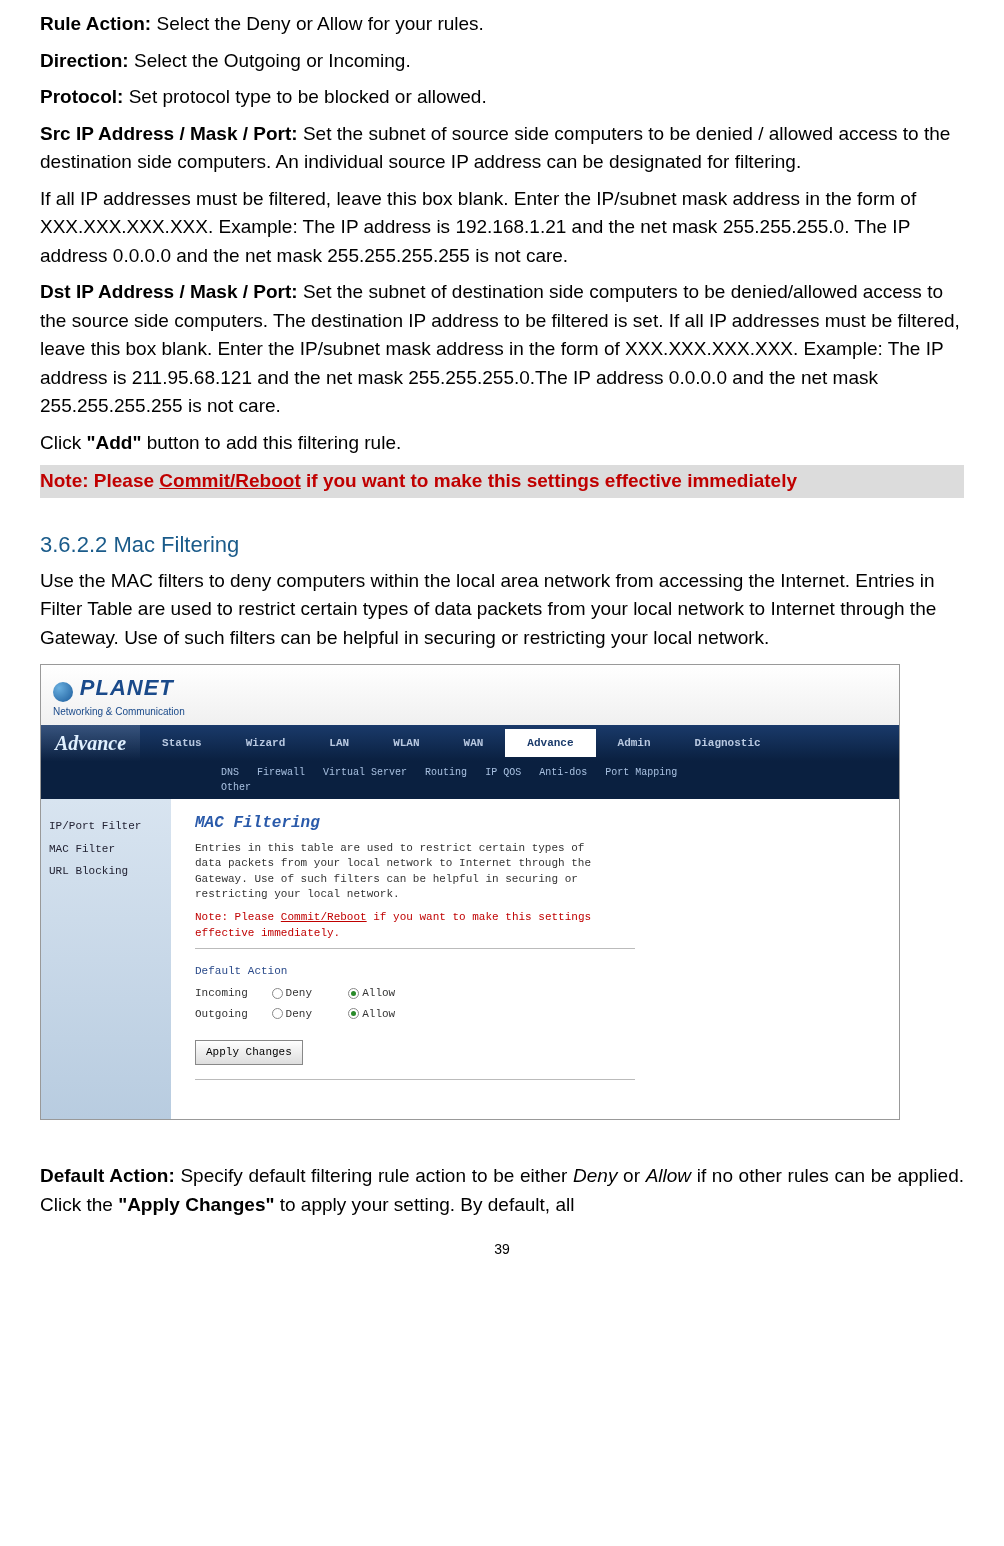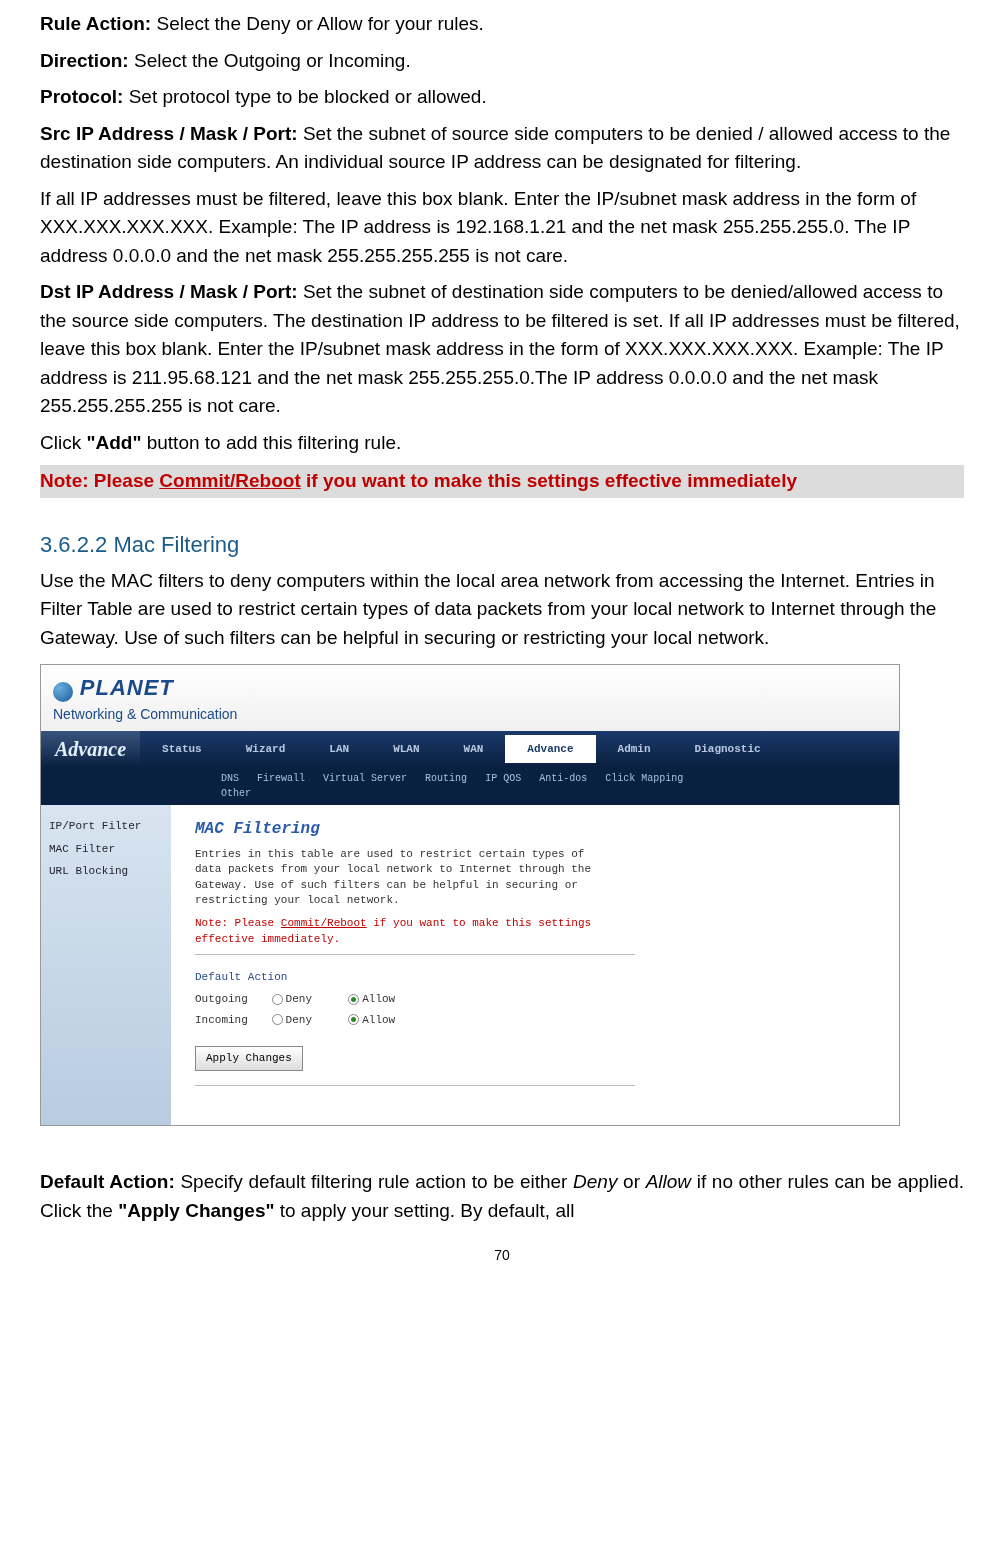--- a/index.html
+++ b/index.html
@@ -39,21 +39,21 @@
       padding: 6px 12px;
       background: linear-gradient(#fff, #f0f0f0);
     }
     .logo-text {
       font-style: italic;
       font-weight: bold;
       font-size: 22px;
       color: #1a4a8a;
       letter-spacing: 1px;
     }
-    .logo-sub { font-size: 14px; color: #1a4a8a; }
+    .logo-sub { font-size: 10px; color: #1a4a8a; }
     .nav-title {
       display: inline-block;
       background: linear-gradient(#ffffff22, #ffffff00);
       padding: 4px 14px;
       color: #e0f0ff;
       font-style: italic;
       font-weight: bold;
       font-size: 20px;
       font-family: 'Times New Roman', serif;
     }
@@ -74,21 +74,21 @@
       color: #a8c0e0;
       font-size: 10px;
       padding: 4px 180px;
       font-family: 'Courier New', monospace;
     }
     .subnav span { margin-right: 12px; }
     .content-row { display: flex; min-height: 320px; }
     .side-panel {
       width: 130px;
       background: linear-gradient(#d8e4f0, #b8cce0);
-      padding: 13px 8px;
+      padding: 19px 8px;
       font-size: 11px;
       color: #223;
       font-family: 'Courier New', monospace;
     }
     .side-panel div { margin-bottom: 6px; }
     .main-panel {
       flex: 1;
       padding: 12px 24px;
       background: #fff;
     }
@@ -222,50 +222,50 @@
     <span class="nav-item">Admin</span>
     <span class="nav-item">Diagnostic</span>
   </div>
   <div class="subnav">
     <span>DNS</span>
     <span>Firewall</span>
     <span>Virtual Server</span>
     <span>Routing</span>
     <span>IP QOS</span>
     <span>Anti-dos</span>
-    <span>Click Mapping</span>
+    <span>Port Mapping</span>
     <span>Other</span>
   </div>
   <div class="content-row">
     <div class="side-panel">
       <div>IP/Port Filter</div>
       <div>MAC Filter</div>
       <div>URL Blocking</div>
     </div>
     <div class="main-panel">
       <div class="mac-title">MAC Filtering</div>
       <div class="desc-text">Entries in this table are used to restrict certain types of data packets from your local network to Internet through the Gateway. Use of such filters can be helpful in securing or restricting your local network.</div>
       <div class="note-red">
         <span>Note: Please </span><span class="u">Commit/Reboot</span><span> if you want to make this settings effective immediately.</span>
       </div>
       <div class="hr"></div>
       <div class="default-label">Default Action</div>
       <div class="radio-row">
-        <span class="lbl">Outgoing</span>
+        <span class="lbl">Incoming</span>
         <span class="radio-opt"><span class="radio"></span><span>Deny</span></span>
         <span class="radio-opt"><span class="radio sel"></span><span>Allow</span></span>
       </div>
       <div class="radio-row">
-        <span class="lbl">Incoming</span>
+        <span class="lbl">Outgoing</span>
         <span class="radio-opt"><span class="radio"></span><span>Deny</span></span>
         <span class="radio-opt"><span class="radio sel"></span><span>Allow</span></span>
       </div>
       <div class="apply-btn">Apply Changes</div>
       <div class="hr" style="margin-top:14px;"></div>
     </div>
   </div>
 </div>
 
 <div class="para-justify">
   <span class="bold">Default Action:</span><span> Specify default filtering rule action to be either </span><i>Deny</i><span> or </span><i>Allow</i><span> if no other rules can be applied. Click the </span><span class="bold">"Apply Changes"</span><span> to apply your setting. By default, all</span>
 </div>
 
-<div class="page-num">70</div>
+<div class="page-num">39</div>
 
 </body></html>

